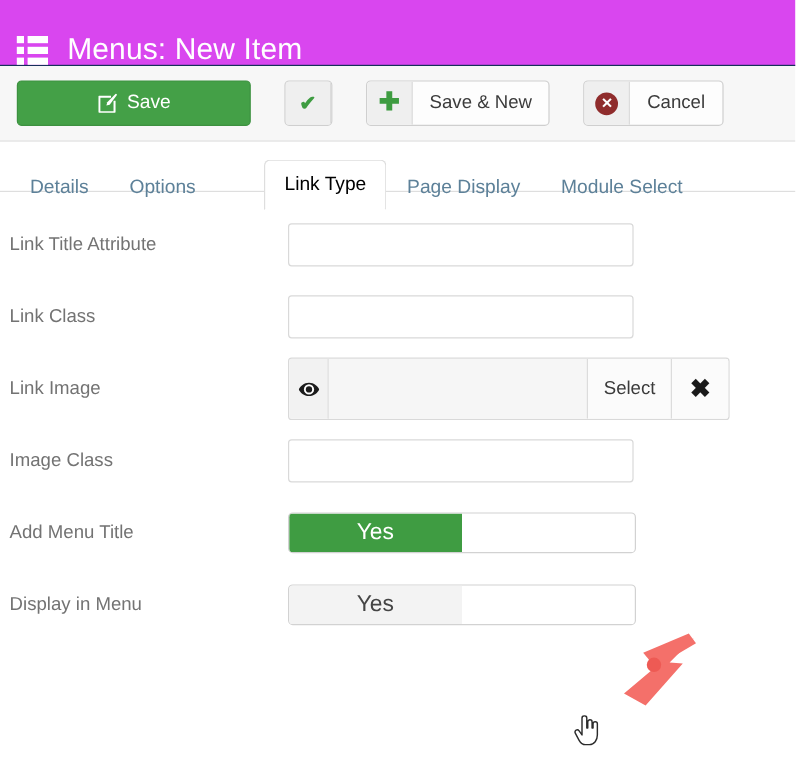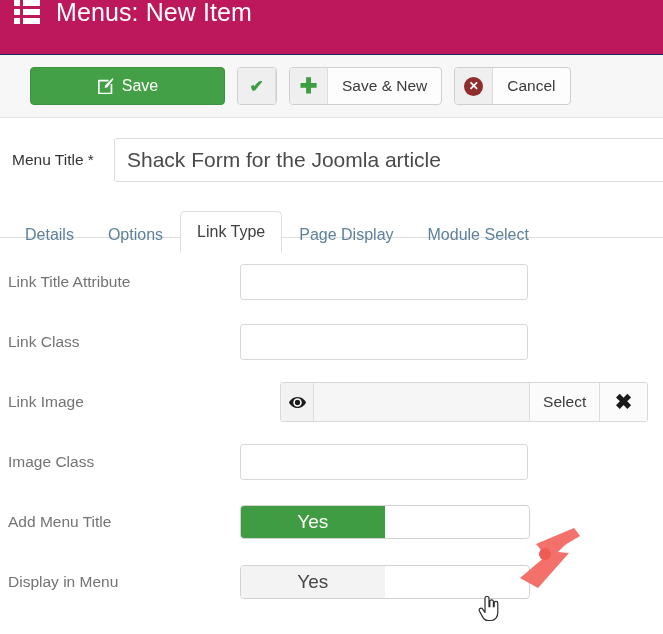--- a/index.html
+++ b/index.html
@@ -9,23 +9,23 @@
     overflow: hidden;
     background: #ffffff;
     font-family: "Liberation Sans", sans-serif;
     -webkit-font-smoothing: antialiased;
   }
   #app { position: relative; width: 663px; height: 634px; overflow: hidden; background:#fff; }
 
   
   .header {
     height: 55px;
-    background: #be185d;
+    background: #d946ef;
     display: flex;
-    align-items: flex-start;
+    align-items: flex-end;
     padding-left: 14px;
     border-bottom: 1px solid #16305a;
   }
   .header-icon {
     width: 26px; height: 24px;
     display: flex; flex-direction: column; justify-content: space-between;
     margin-right: 16px;
   }
   .header-icon .hrow { display: flex; align-items: center; height: 6px; }
   .header-icon .hsq { width: 6px; height: 6px; background:#fff; margin-right: 3px; }
@@ -38,22 +38,22 @@
     line-height: 1;
   }
 
   
   .toolbar {
     height: 63px;
     background: #f7f7f7;
     border-bottom: 1px solid #e2e2e2;
     display: flex;
     align-items: center;
-    padding-left: 30px;
-    gap: 12px;
+    padding-left: 14px;
+    gap: 28px;
     white-space: nowrap;
   }
   .btn {
     display: inline-flex; align-items: stretch;
     height: 38px;
     border: 1px solid #cfcfcf;
     border-radius: 4px;
     background: #fdfdfd;
     overflow: hidden;
     cursor: pointer;
@@ -130,27 +130,28 @@
     color: #5d8199;
     padding: 9px 16px 10px 16px;
     line-height: 1;
     border: 1px solid transparent;
     border-bottom: none;
     position: relative;
     top: 16px;
     cursor: pointer;
   }
   .tab.active {
-    color: #404040;
+    color: #000000;
     background: #fff;
     border: 1px solid #dedede;
     border-bottom: 1px solid #fff;
     border-radius: 5px 5px 0 0;
     padding-top: 12px;
     padding-bottom: 12px;
+    margin-left: 40px;
   }
 
   
   .form { padding-top: 14px; }
   .frow {
     display: flex; align-items: center;
     height: 60px;
     padding-left: 8px;
   }
   .flabel {
@@ -166,27 +167,26 @@
     background: #fff;
     outline: none;
     padding: 0 8px;
     font-size: 15px;
     font-family: "Liberation Sans", sans-serif;
   }
 
   
   .igroup {
     display: flex; align-items: stretch;
-    height: 40px;
+    height: 52px;
     border: 1px solid #d9d9d9;
     border-radius: 3px;
     background: #fff;
     overflow: hidden;
     width: 368px;
-    margin-left: 40px;
   }
   .igroup .eye-cell {
     width: 36px;
     background: #f2f2f2;
     border-right: 1px solid #dcdcdc;
     display: flex; align-items: center; justify-content: center;
   }
   .igroup .iinput {
     flex: 1;
     border: none;
@@ -301,24 +301,20 @@
     </div>
 
     <div class="btn">
       <span class="bico cancel-ico-wrap">
         <span class="cancel-circle">✕</span>
       </span>
       <span class="blabel">Cancel</span>
     </div>
   </div>
 
-  <div class="title-row">
-    <div class="title-label">Menu Title *</div>
-    <input class="title-input" type="text" value="Shack Form for the Joomla article" style="">
-  </div>
 
   <div class="tabs">
     <div class="tab">Details</div>
     <div class="tab">Options</div>
     <div class="tab active">Link Type</div>
     <div class="tab">Page Display</div>
     <div class="tab">Module Select</div>
   </div>
 
   <div class="form">

